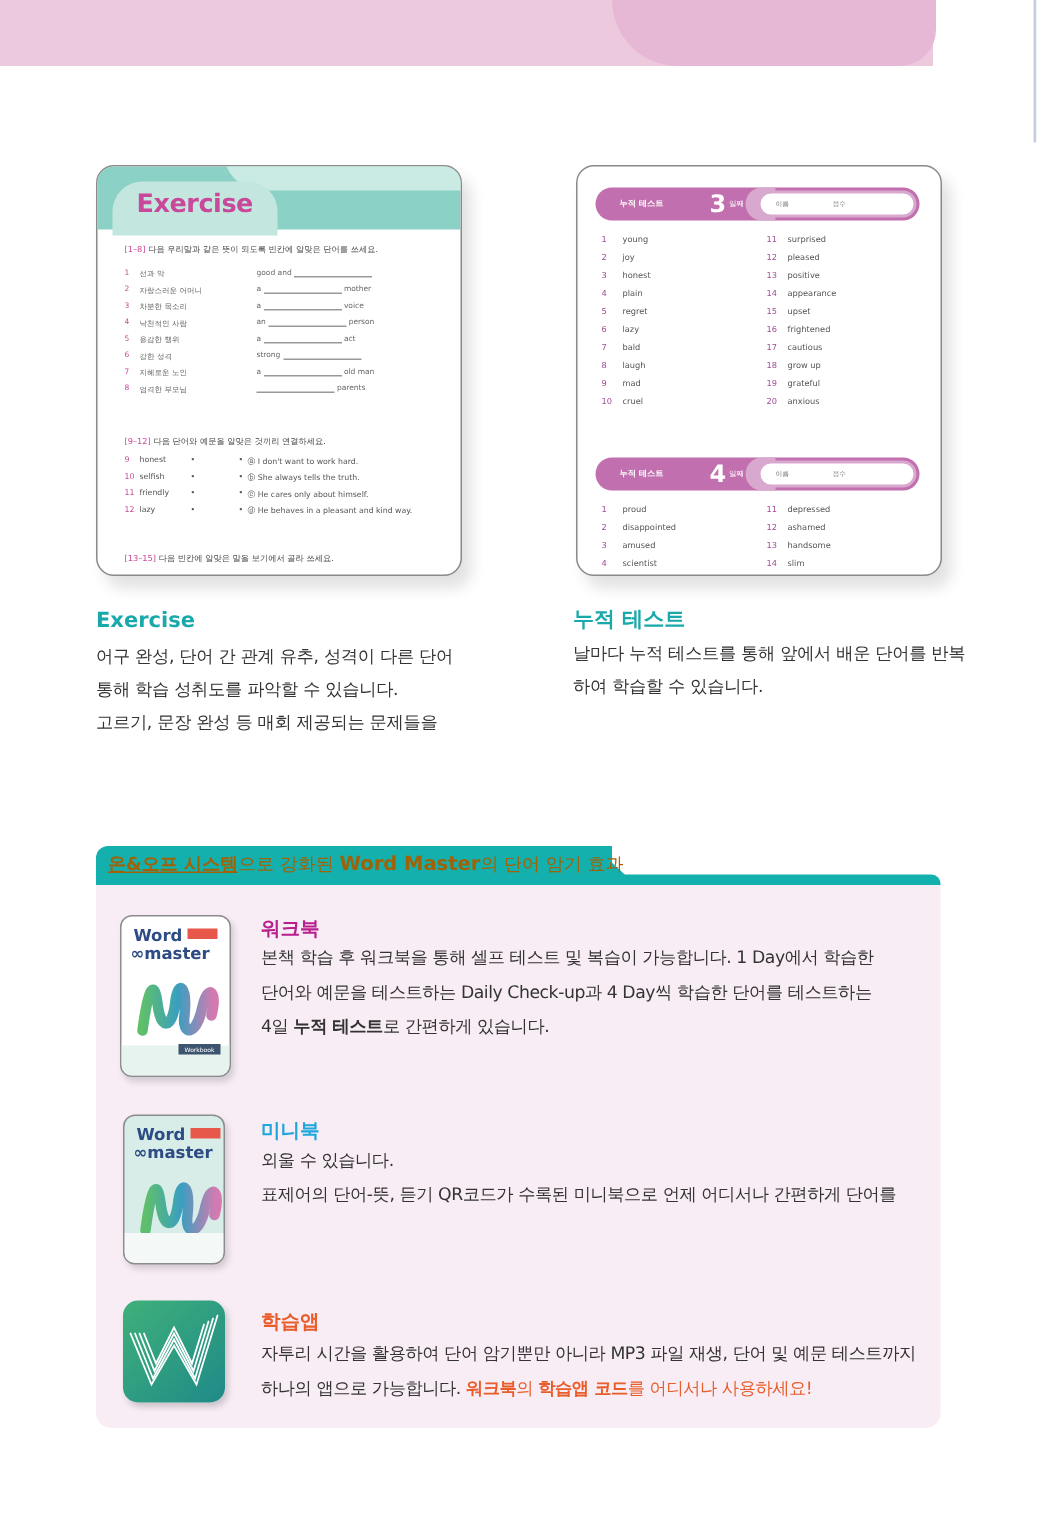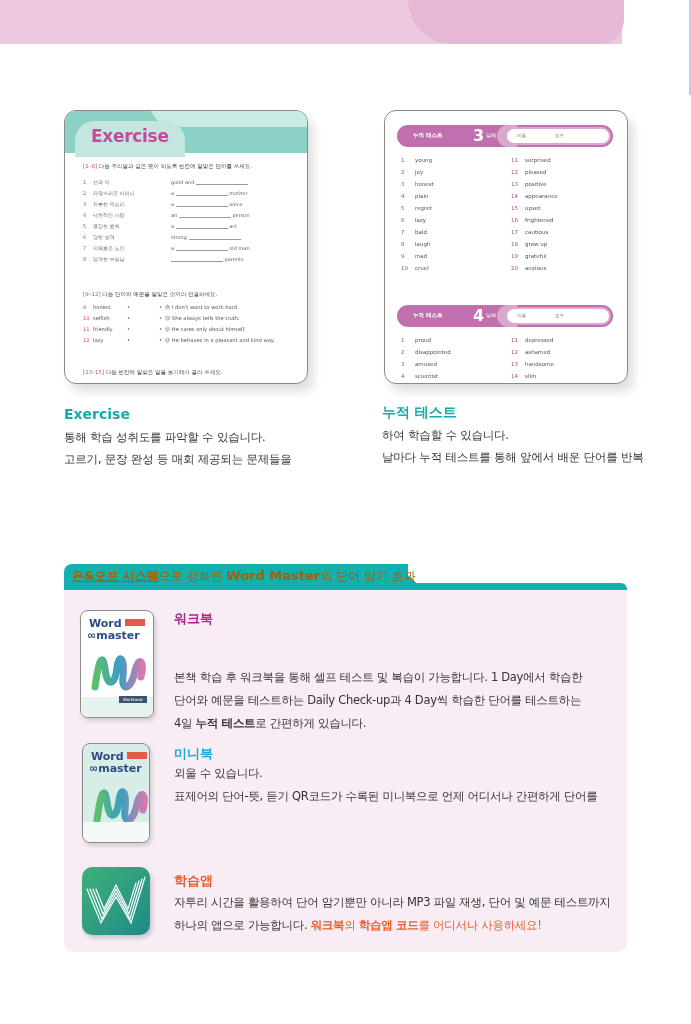--- a/index.html
+++ b/index.html
@@ -224,28 +224,29 @@
   <div class="ac-item" style="left:16px;top:262px;"><span class="n">4</span><span>scientist</span></div>
 
   <div class="ac-item" style="left:126px;top:226px;"><span class="n">11</span><span>depressed</span></div>
   <div class="ac-item" style="left:126px;top:238px;"><span class="n">12</span><span>ashamed</span></div>
   <div class="ac-item" style="left:126px;top:250px;"><span class="n">13</span><span>handsome</span></div>
   <div class="ac-item" style="left:126px;top:262px;"><span class="n">14</span><span>slim</span></div>
 </div>
 
 <div class="desc-title" style="left:64px;top:406px;">Exercise</div>
 <div class="desc-text" style="left:64px;top:426px;">
+  <div>어구 완성, 단어 간 관계 유추, 성격이 다른 단어</div>
   <div>통해 학습 성취도를 파악할 수 있습니다.</div>
   <div>고르기, 문장 완성 등 매회 제공되는 문제들을</div>
 </div>
 
 <div class="desc-title" style="left:382px;top:404px;">누적 테스트</div>
 <div class="desc-text" style="left:382px;top:424px;">
+  <div>날마다 누적 테스트를 통해 앞에서 배운 단어를 반복</div>
   <div>하여 학습할 수 있습니다.</div>
-  <div>날마다 누적 테스트를 통해 앞에서 배운 단어를 반복</div>
 </div>
 
 <div class="panel-tab"></div>
 <div class="panel-tab-slope"></div>
 <div class="panel-tab-bar"></div>
 <div class="panel-tab-text">
   <b>온&amp;오프 시스템</b><span>으로 강화된 </span><span class="bold">Word Master</span><span>의 단어 암기 효과</span>
 </div>
 <div class="panel"></div>
 
@@ -260,21 +261,21 @@
           <stop offset="0.5" stop-color="#3a9fc0"></stop>
           <stop offset="1" stop-color="#d47ab0"></stop>
         </linearGradient>
       </defs>
     <path d="M6 40 C10 10, 14 6, 16 22 C18 40, 26 40, 28 20 C30 6, 36 10, 34 30 C32 44, 42 44, 46 24 C50 8, 56 14, 52 30" fill="none" stroke="url(#rg1)" stroke-width="7" stroke-linecap="round"></path>
   </svg>
   <div class="bk-foot"></div>
   <div class="bk-label">Workbook</div>
 </div>
 <div class="feat-title" style="left:174px;top:610px;color:#b8208e;">워크북</div>
-<div class="feat-text" style="left:174px;top:627px;margin-top:39px;">
+<div class="feat-text" style="left:174px;top:627px;">
   <div>본책 학습 후 워크북을 통해 셀프 테스트 및 복습이 가능합니다. 1 Day에서 학습한</div>
   <div>단어와 예문을 테스트하는 Daily Check-up과 4 Day씩 학습한 단어를 테스트하는</div>
   <div><span>4일 </span><span class="strong">누적 테스트</span><span>로 간편하게 있습니다.</span></div>
 </div>
 
 <div class="book mini" style="left:82px;top:743px;width:68px;height:100px;">
   <div class="bk-word">Word</div>
   <div class="bk-badge"></div>
   <div class="bk-master">∞master</div>
   <svg class="bk-art" viewBox="0 0 58 50">

